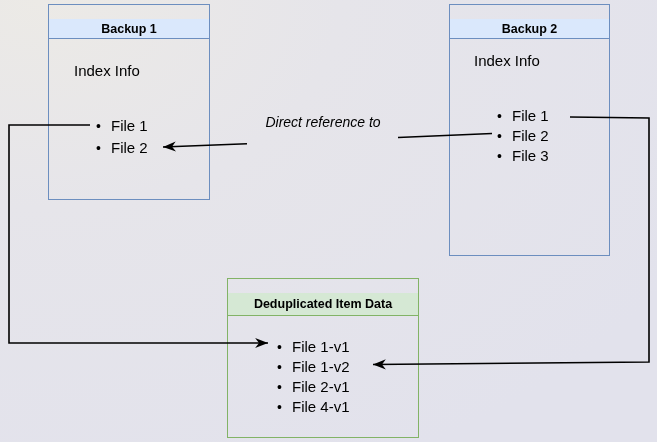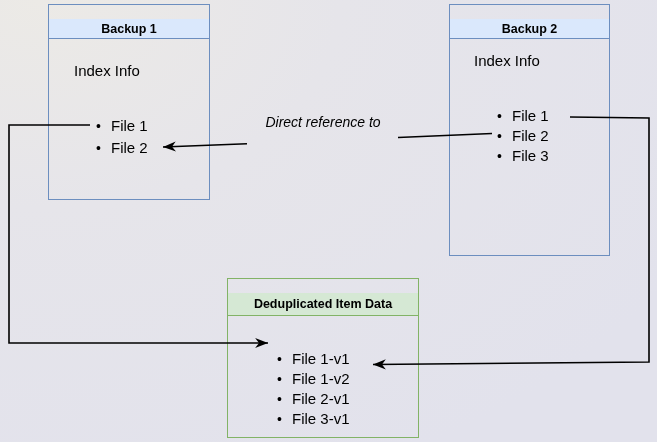--- a/index.html
+++ b/index.html
@@ -78,36 +78,36 @@
     </li>
     <li>
       <span class="bullet"></span>
       <span>File 3</span>
     </li>
   </ul>
 
   <div class="box green" style="left:227px;top:278px;width:192px;height:160px;">
     <div class="box-header" style="height:23px;">Deduplicated Item Data</div>
   </div>
-  <ul class="file-list lh19" style="left:277px;top:349px;">
+  <ul class="file-list lh19" style="left:277px;top:337px;">
     <li>
       <span class="bullet"></span>
       <span>File 1-v1</span>
     </li>
     <li>
       <span class="bullet"></span>
       <span>File 1-v2</span>
     </li>
     <li>
       <span class="bullet"></span>
       <span>File 2-v1</span>
     </li>
     <li>
       <span class="bullet"></span>
-      <span>File 3-v1</span>
+      <span>File 4-v1</span>
     </li>
   </ul>
 
   <svg class="arrows" width="657" height="442" viewBox="0 0 657 442">
     <defs>
       <marker id="arrowhead" viewBox="0 0 14 14" refX="13" refY="7" markerWidth="15" markerHeight="15" markerUnits="userSpaceOnUse" orient="auto">
         <path d="M1,2.3 L13,7 L1,11.7 L4.6,7 Z" fill="#000"></path>
       </marker>
     </defs>
     <path d="M 90,125 L 9,125 L 9,343 L 268,343" fill="none" stroke="#000" stroke-width="1.6" marker-end="url(#arrowhead)"></path>

